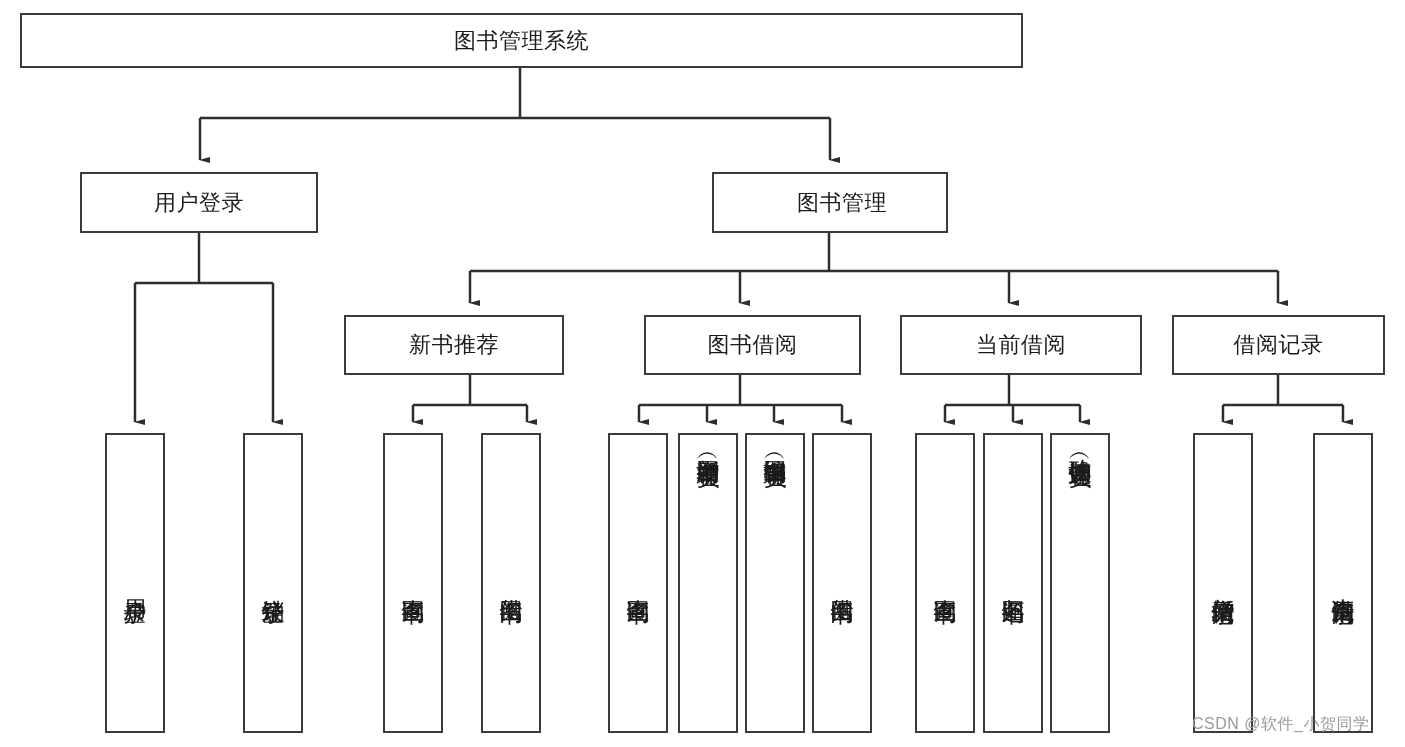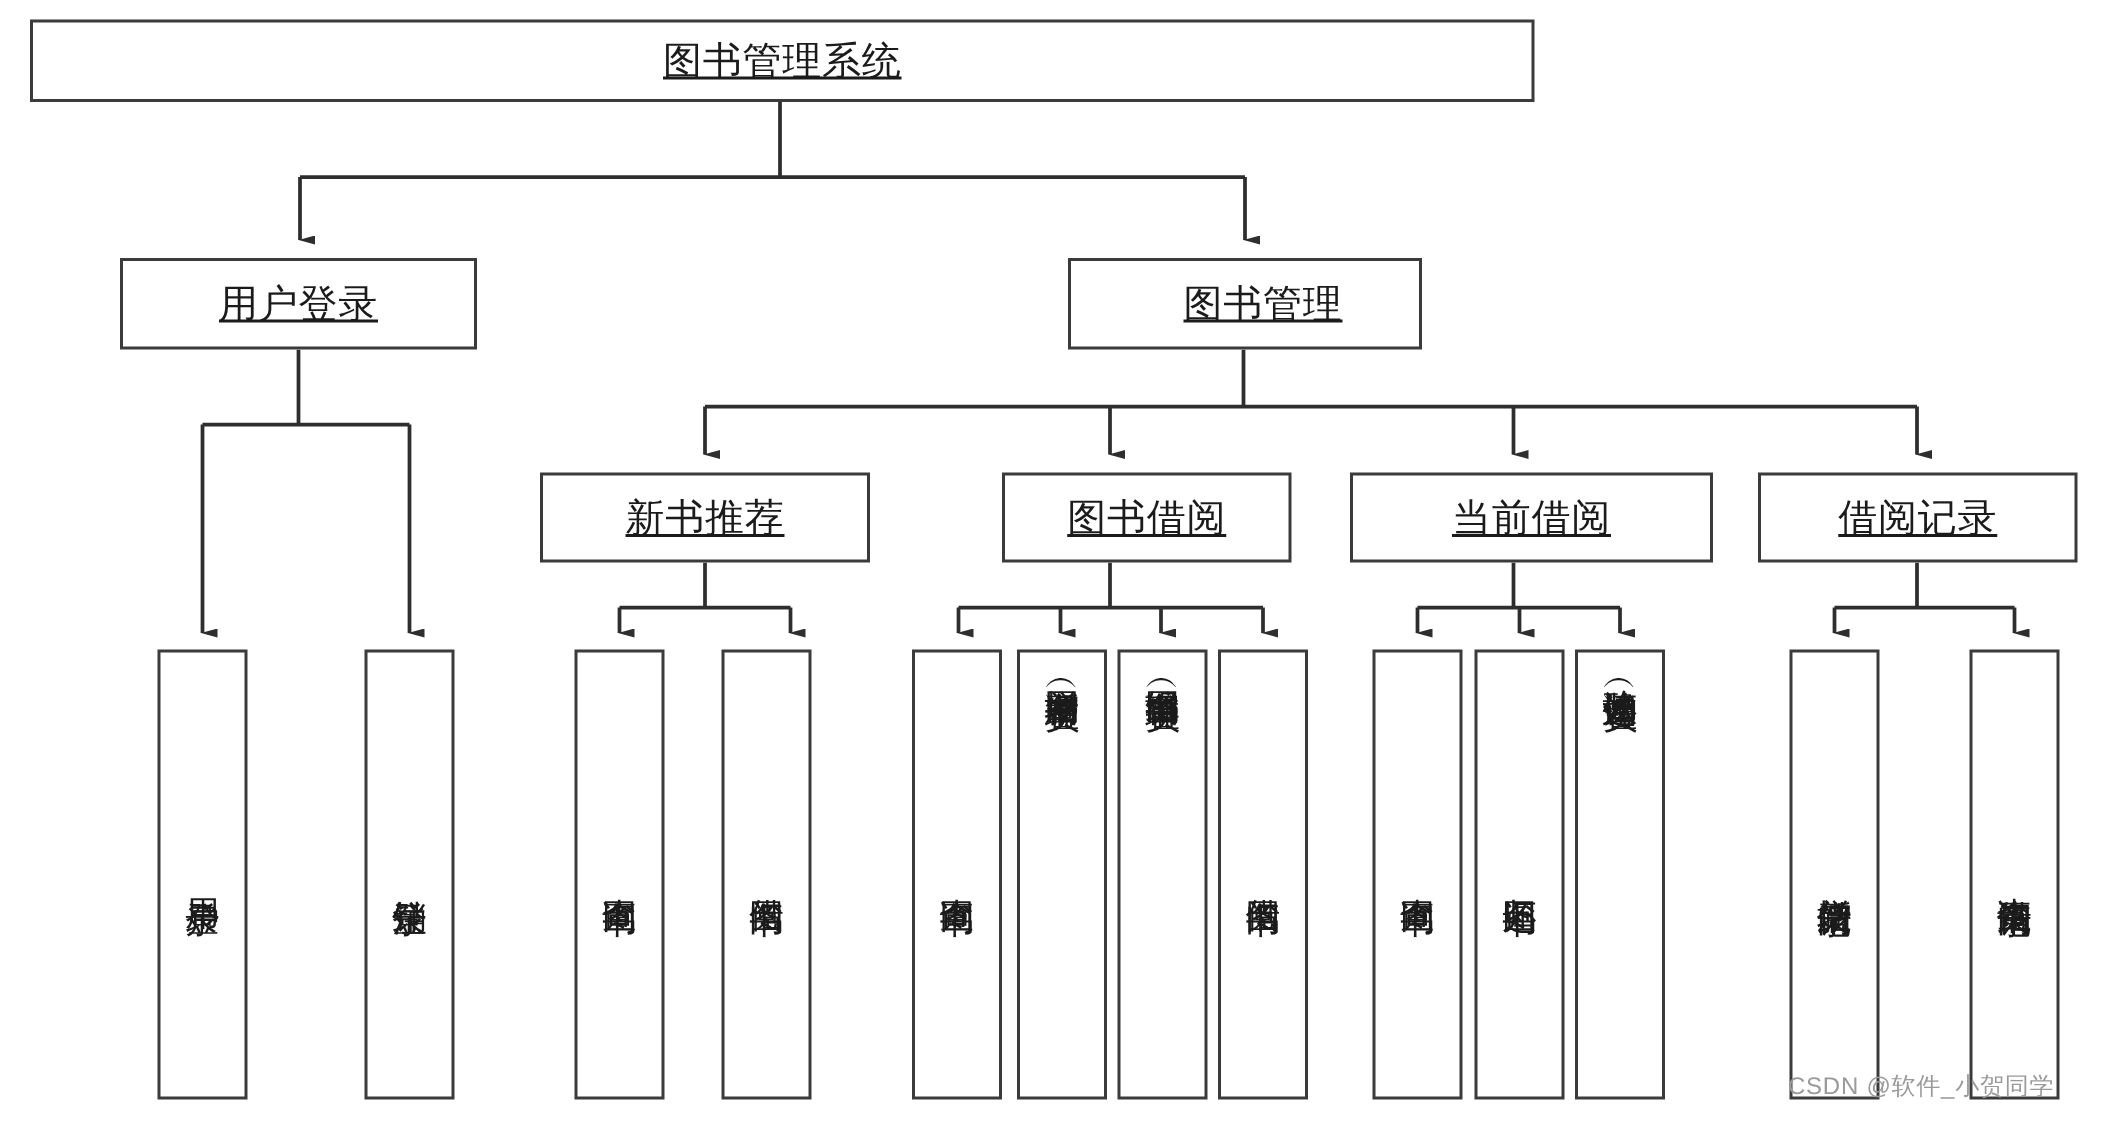--- a/index.html
+++ b/index.html
@@ -30,23 +30,22 @@
     box-sizing: border-box;
     border: 2px solid #3b3b3b;
     background: #ffffff;
     display: flex;
     align-items: center;
     justify-content: center;
     color: #1b1b1b;
     line-height: 1.18;
   }
   .node.horiz {
-    font-size: 26px;
+    font-size: 22px;
     letter-spacing: 0.5px;
-    text-decoration: underline;
   }
   .node.vert {
     writing-mode: vertical-rl;
     text-orientation: upright;
     font-size: 23px;
     letter-spacing: 1px;
     padding-top: 6px;
     padding-bottom: 6px;
     justify-content: flex-start;
     align-items: center;
@@ -115,22 +114,22 @@
       <path d="M1223,405 L1223,422" marker-end="url(#arrow)"></path>
       <path d="M1343,405 L1343,422" marker-end="url(#arrow)"></path>
     </g>
   </svg>
 
   <div class="node horiz" style="left:20px; top:13px; width:1003px; height:55px;">图书管理系统</div>
 
   <div class="node horiz" style="left:80px; top:172px; width:238px; height:61px;">用户登录</div>
   <div class="node horiz" style="left:712px; top:172px; width:236px; height:61px;padding-left:24px;">图书管理</div>
 
-  <div class="node horiz" style="left:360px; top:315px; width:220px; height:60px;">新书推荐</div>
-  <div class="node horiz" style="left:668px; top:315px; width:193px; height:60px;">图书借阅</div>
+  <div class="node horiz" style="left:344px; top:315px; width:220px; height:60px;">新书推荐</div>
+  <div class="node horiz" style="left:644px; top:315px; width:217px; height:60px;">图书借阅</div>
   <div class="node horiz" style="left:900px; top:315px; width:242px; height:60px;">当前借阅</div>
   <div class="node horiz" style="left:1172px; top:315px; width:213px; height:60px;">借阅记录</div>
 
   <div class="node vert centered" style="left:105px; top:433px; width:60px; height:300px;">用户登录</div>
   <div class="node vert centered" style="left:243px; top:433px; width:60px; height:300px;">注销登录</div>
 
   <div class="node vert centered" style="left:383px; top:433px; width:60px; height:300px;">查询图书</div>
   <div class="node vert centered" style="left:481px; top:433px; width:60px; height:300px;">借阅图书</div>
 
   <div class="node vert centered" style="left:608px; top:433px; width:60px; height:300px;">查询图书</div>

